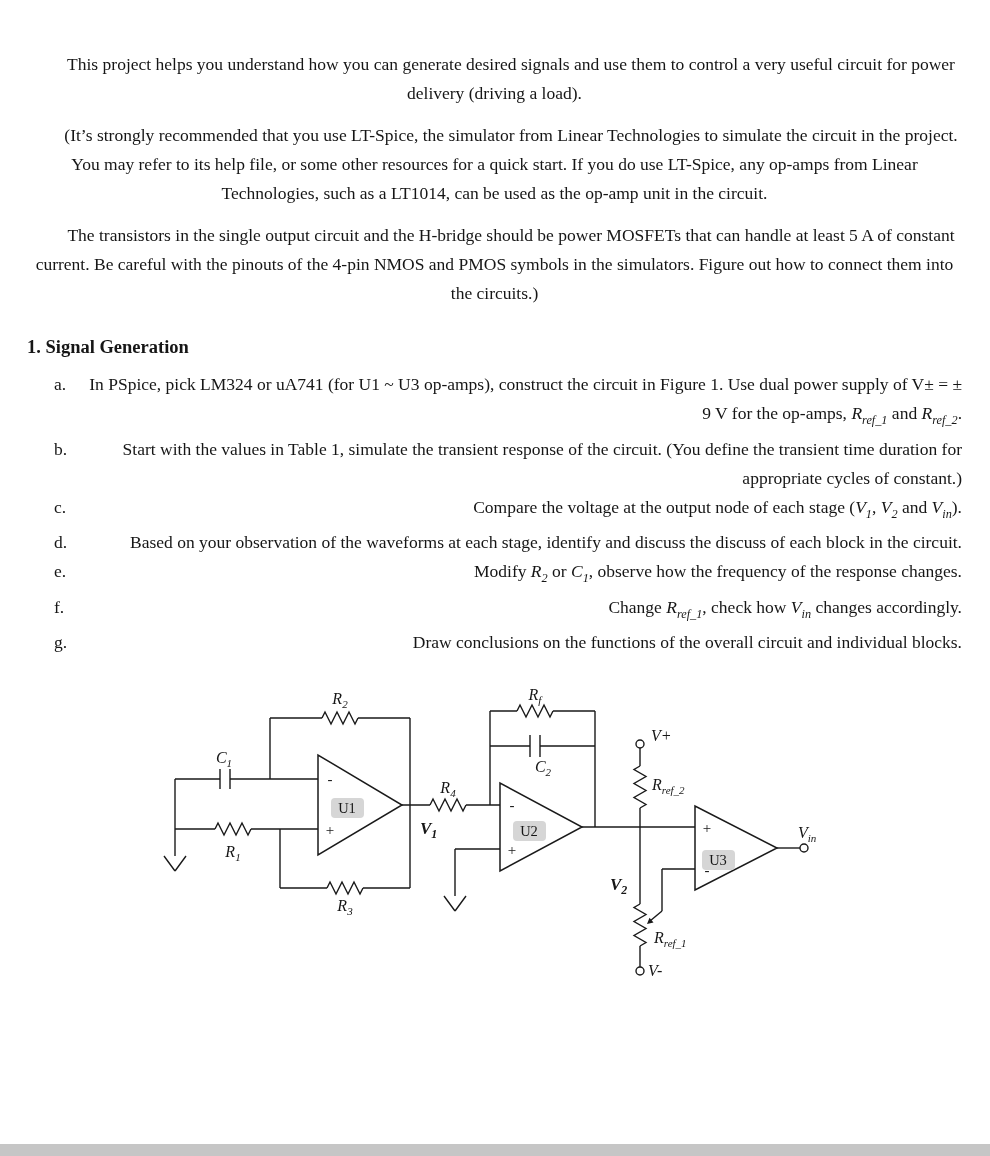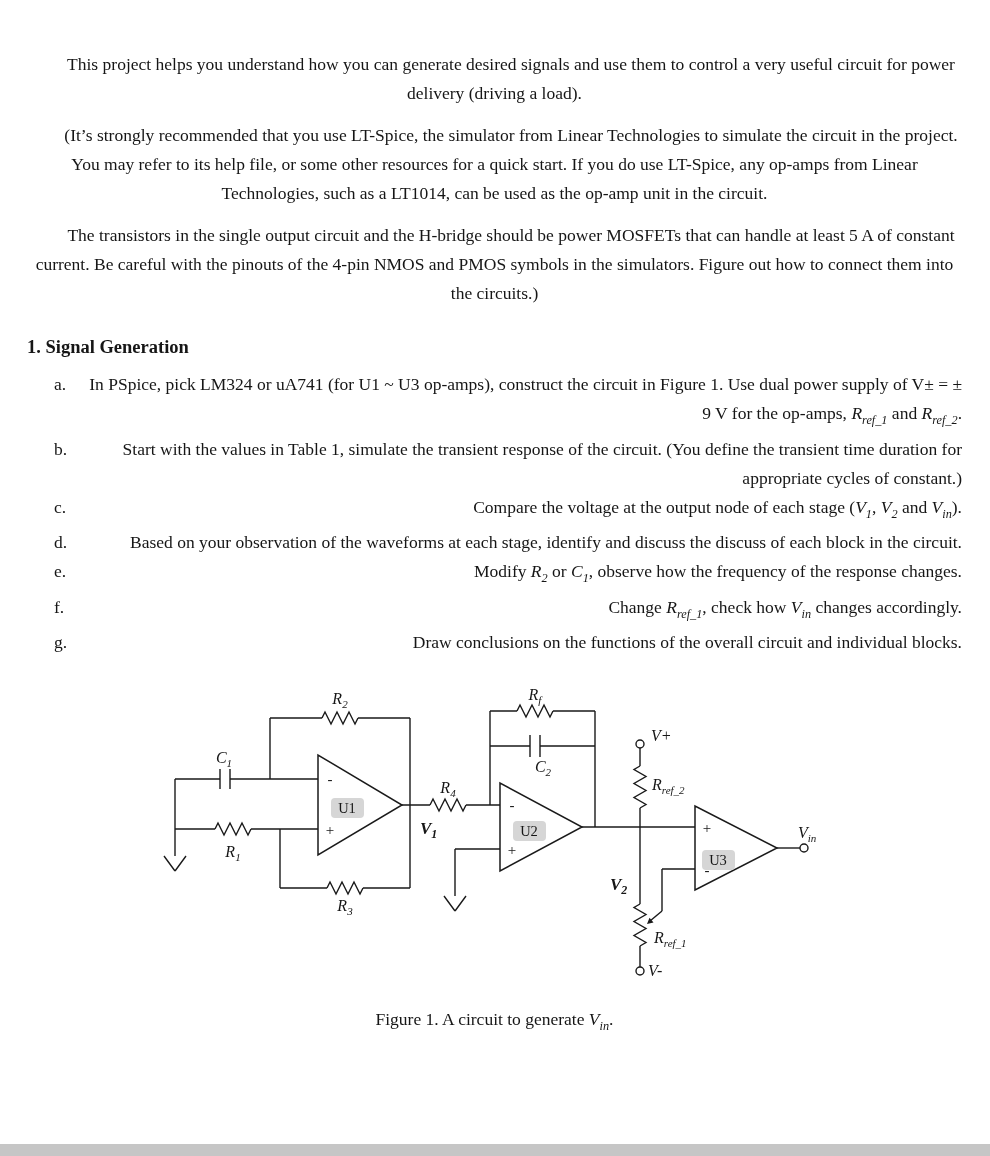--- a/index.html
+++ b/index.html
@@ -146,18 +146,17 @@
       <text class="vnode" x="420" y="163"><tspan>V</tspan><tspan class="vsub" dy="4">1</tspan></text>
       <text class="vnode" x="610" y="219"><tspan>V</tspan><tspan class="vsub" dy="4">2</tspan></text>
 
       <text class="clabel" x="651" y="70">V+</text>
       <text class="clabel" x="648" y="305">V-</text>
       <text class="clabel" x="652" y="119"><tspan>R</tspan><tspan class="sub-t" dy="4">ref_2</tspan></text>
       <text class="clabel" x="654" y="272"><tspan>R</tspan><tspan class="sub-t" dy="4">ref_1</tspan></text>
       <text class="clabel" x="798" y="167"><tspan>V</tspan><tspan class="sub-t" dy="4">in</tspan></text>
     </svg>
 
-    <div class="caption">Figure 1. A circuit to generate <i>V<sub>in</sub></i>.</div>
   </div>
 
 </div>
 
 <div class="bottombar"></div>
 
 </body></html>

